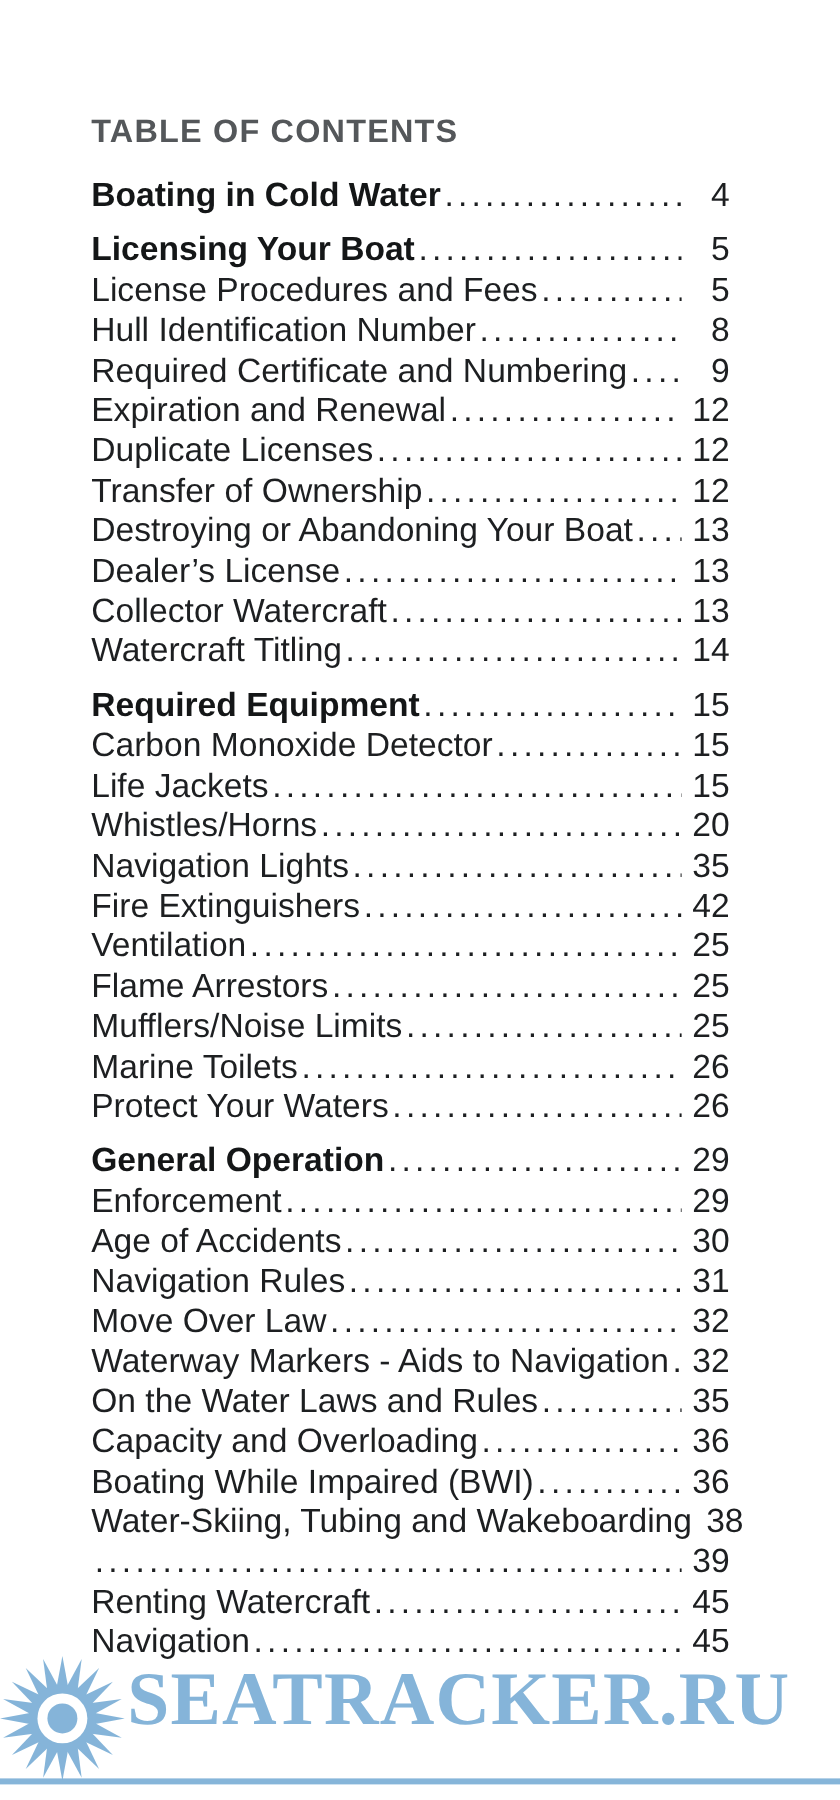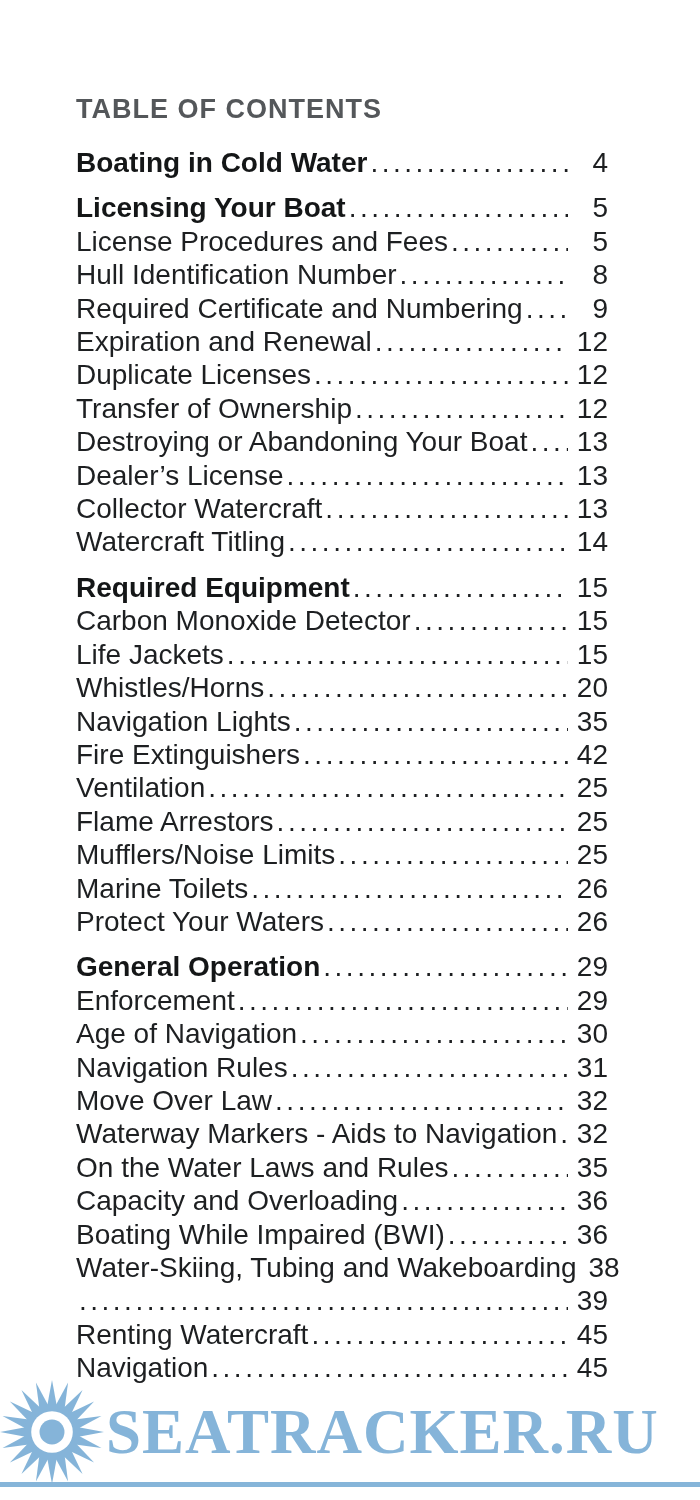--- a/index.html
+++ b/index.html
@@ -38,21 +38,21 @@
     content: "..........................................................................................";
     letter-spacing: 3.5px;
   }
   .toc-page { min-width: 36px; text-align: right; }
 
   .watermark {
     position: absolute;
     left: 0;
     bottom: 16px;
     display: flex;
-    align-items: center;
+    align-items: flex-start;
     color: var(--wm, #7fb1d7);
     opacity: 0.95;
   }
   .sun { width: 104px; height: 104px; margin-right: 2px; flex: none; }
   .wm-text {
     font-family: "Liberation Serif", serif;
     font-weight: 700;
     font-size: 63px;
     letter-spacing: 1px;
     white-space: nowrap;
@@ -199,21 +199,21 @@
           <span class="toc-label">General Operation</span>
           <span class="toc-dots"></span>
           <span class="toc-page">29</span>
         </div>
         <div class="toc-row">
           <span class="toc-label">Enforcement</span>
           <span class="toc-dots"></span>
           <span class="toc-page">29</span>
         </div>
         <div class="toc-row">
-          <span class="toc-label">Age of Navigation</span>
+          <span class="toc-label">Age of Accidents</span>
           <span class="toc-dots"></span>
           <span class="toc-page">30</span>
         </div>
         <div class="toc-row">
           <span class="toc-label">Navigation Rules</span>
           <span class="toc-dots"></span>
           <span class="toc-page">31</span>
         </div>
         <div class="toc-row">
           <span class="toc-label">Move Over Law</span>

